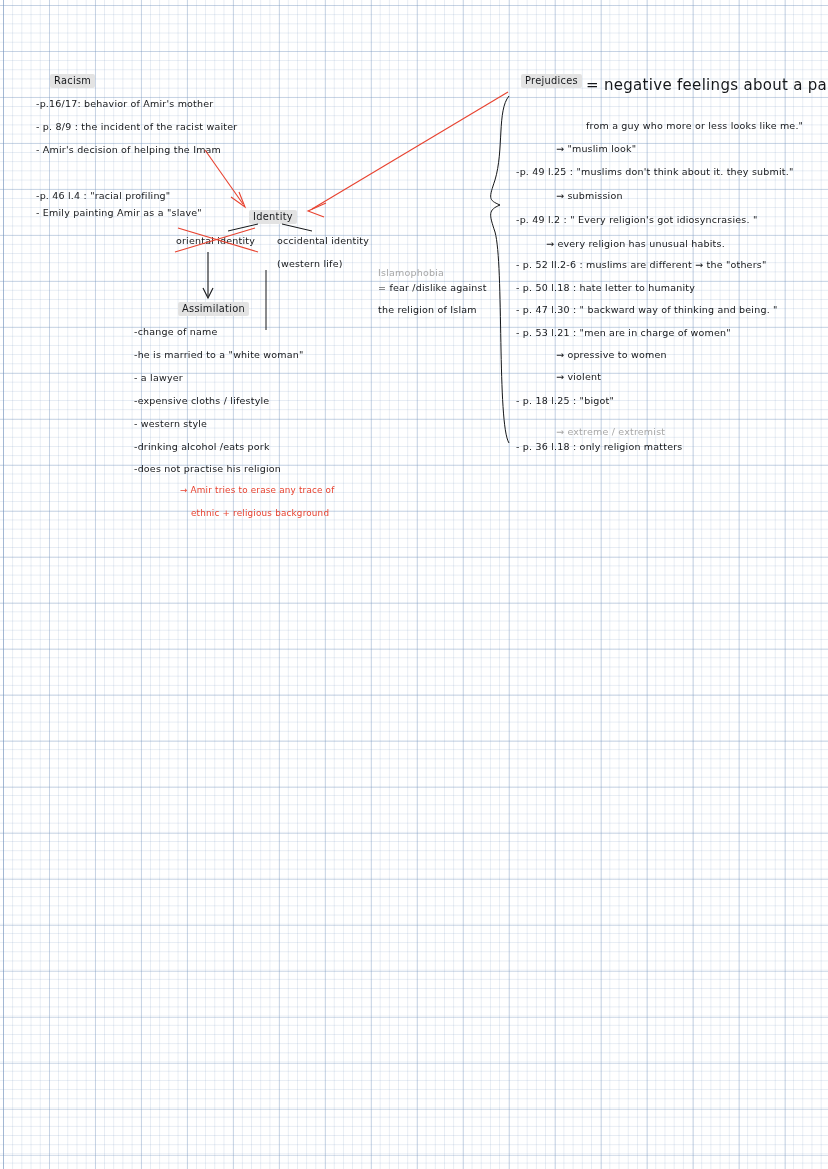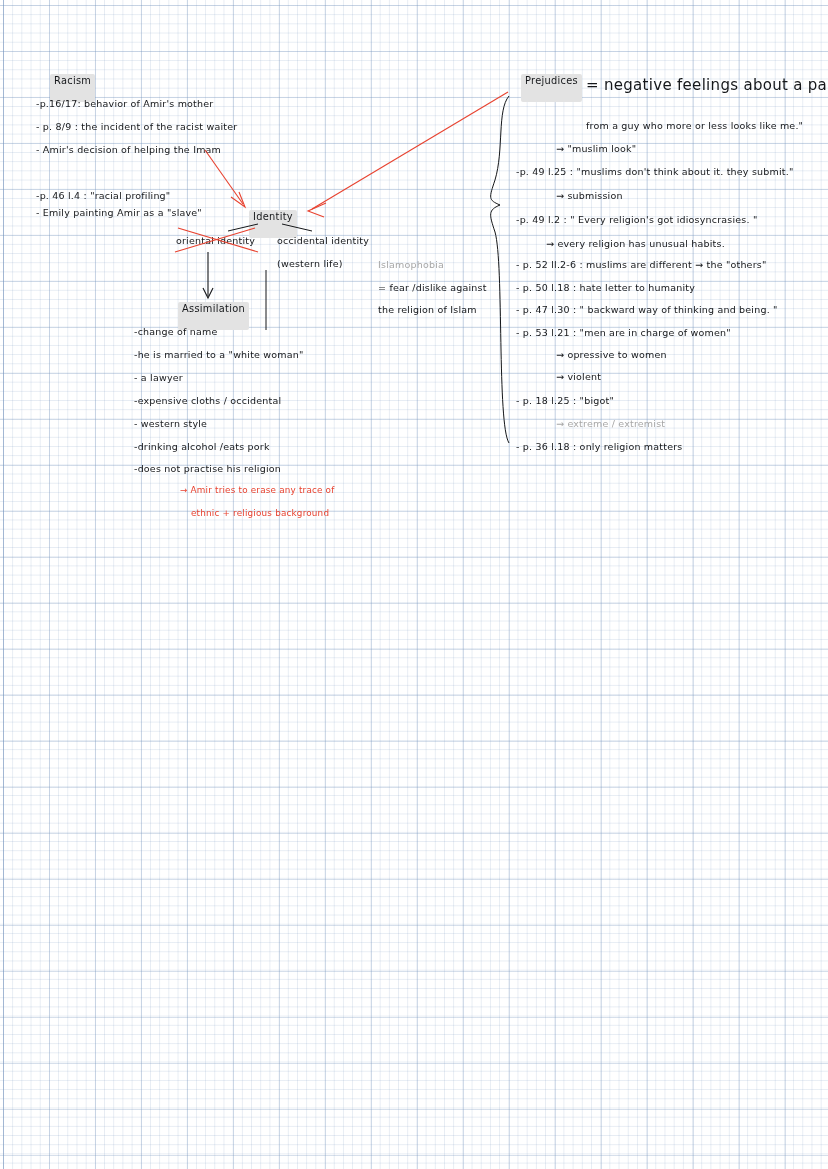--- a/index.html
+++ b/index.html
@@ -56,35 +56,36 @@
     white-space: nowrap;
     letter-spacing: 0.2px;
   }
   .hdr {
     position: absolute;
     color: #15171a;
     font-size: 9.8px;
     letter-spacing: 0.3px;
     white-space: nowrap;
     background: #e3e3e3;
-    padding: 1px 4px 16px 4px;
+    padding: 1px 4px 2px 4px;
     border-radius: 2px;
   }
   .plain-hdr {
     position: absolute;
     color: #15171a;
     font-size: 15px;
     letter-spacing: 0.3px;
     white-space: nowrap;
   }
   .red {
     color: #e8422f;
   }
   .grey {
     color: #a7a7a7;
+    margin-top: 8px;
   }
   svg.overlay {
     position: absolute;
     left: 0; top: 0;
     width: 828px;
     height: 1169px;
     z-index: 3;
     pointer-events: none;
   }
 </style>
@@ -112,21 +113,21 @@
 
   <div class="note grey" style="left:378px; top:258px;">Islamophobia</div>
   <div class="note" style="left:378px; top:281px;">= fear /dislike against</div>
   <div class="note" style="left:378px; top:303px;">the religion of Islam</div>
 
   <div class="hdr" style="left:178px; top:302px;">Assimilation</div>
 
   <div class="note" style="left:134px; top:325px;">-change of name</div>
   <div class="note" style="left:134px; top:348px;">-he is married to a "white woman"</div>
   <div class="note" style="left:134px; top:371px;">- a  lawyer</div>
-  <div class="note" style="left:134px; top:394px;">-expensive cloths / occidental</div>
+  <div class="note" style="left:134px; top:394px;">-expensive cloths / lifestyle</div>
   <div class="note" style="left:134px; top:417px;">- western style</div>
   <div class="note" style="left:134px; top:440px;">-drinking alcohol /eats pork</div>
   <div class="note" style="left:134px; top:462px;">-does not practise his religion</div>
 
   <div class="note red" style="left:180px; top:484px; font-size:8.8px;">→ Amir tries to  erase  any  trace of</div>
   <div class="note red" style="left:191px; top:507px; font-size:8.8px;">ethnic + religious background</div>
 
   <div class="hdr" style="left:521px; top:74px;">Prejudices</div>
   <div class="plain-hdr" style="left:586px; top:76px;">= negative feelings about a particular  group</div>
 

